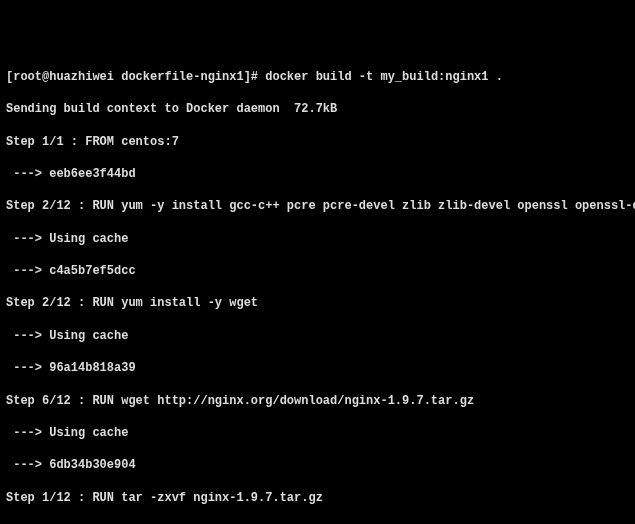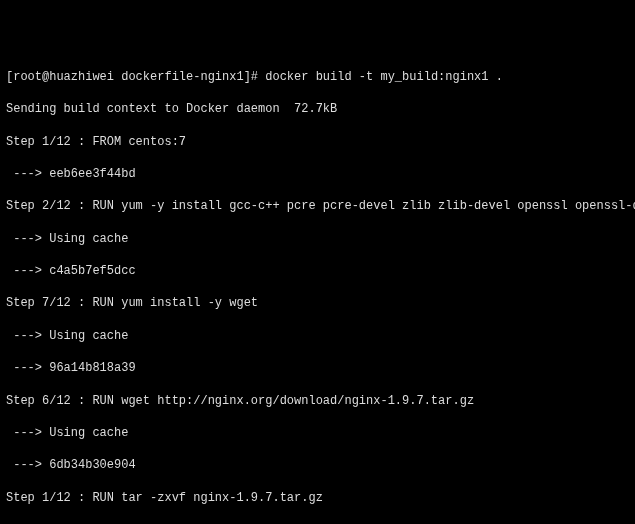--- a/index.html
+++ b/index.html
@@ -1,15 +1,15 @@
 <!DOCTYPE html>
 <html><head>
   <meta charset="utf-8">
   <style>
-    * { margin: 0; padding: 0; box-sizing: border-box; }
+    * { margin: 0; padding: 0; box-sizing: border-box; font-weight: bold; }
     body {
       background: #000;
       color: #ddd;
       font-family: "Courier New", monospace;
       font-size: 12px;
       line-height: 1.35;
       width: 635px;
       height: 524px;
       padding: 4px 6px;
       overflow: hidden;
@@ -18,26 +18,26 @@
     .line { display: block; }
     .prompt-host { color: #ddd; }
   </style>
 </head>
 <body>
 
 
 
 <span class="line"><span class="prompt-host">[root@huazhiwei dockerfile-nginx1]# </span><span>docker build -t my_build:nginx1 .</span></span>
 <span class="line">Sending build context to Docker daemon  72.7kB</span>
-<span class="line">Step 1/12 : FROM centos:7</span>
+<span class="line">Step 1/1 : FROM centos:7</span>
 <span class="line"> ---&gt; eeb6ee3f44bd</span>
 <span class="line">Step 2/12 : RUN yum -y install gcc-c++ pcre pcre-devel zlib zlib-devel openssl openssl-devel</span>
 <span class="line"> ---&gt; Using cache</span>
 <span class="line"> ---&gt; c4a5b7ef5dcc</span>
-<span class="line">Step 7/12 : RUN yum install -y wget</span>
+<span class="line">Step 2/12 : RUN yum install -y wget</span>
 <span class="line"> ---&gt; Using cache</span>
 <span class="line"> ---&gt; 96a14b818a39</span>
 <span class="line">Step 6/12 : RUN wget http://nginx.org/download/nginx-1.9.7.tar.gz</span>
 <span class="line"> ---&gt; Using cache</span>
 <span class="line"> ---&gt; 6db34b30e904</span>
 <span class="line">Step 1/12 : RUN tar -zxvf nginx-1.9.7.tar.gz</span>
 <span class="line"> ---&gt; Using cache</span>
 
 
 

